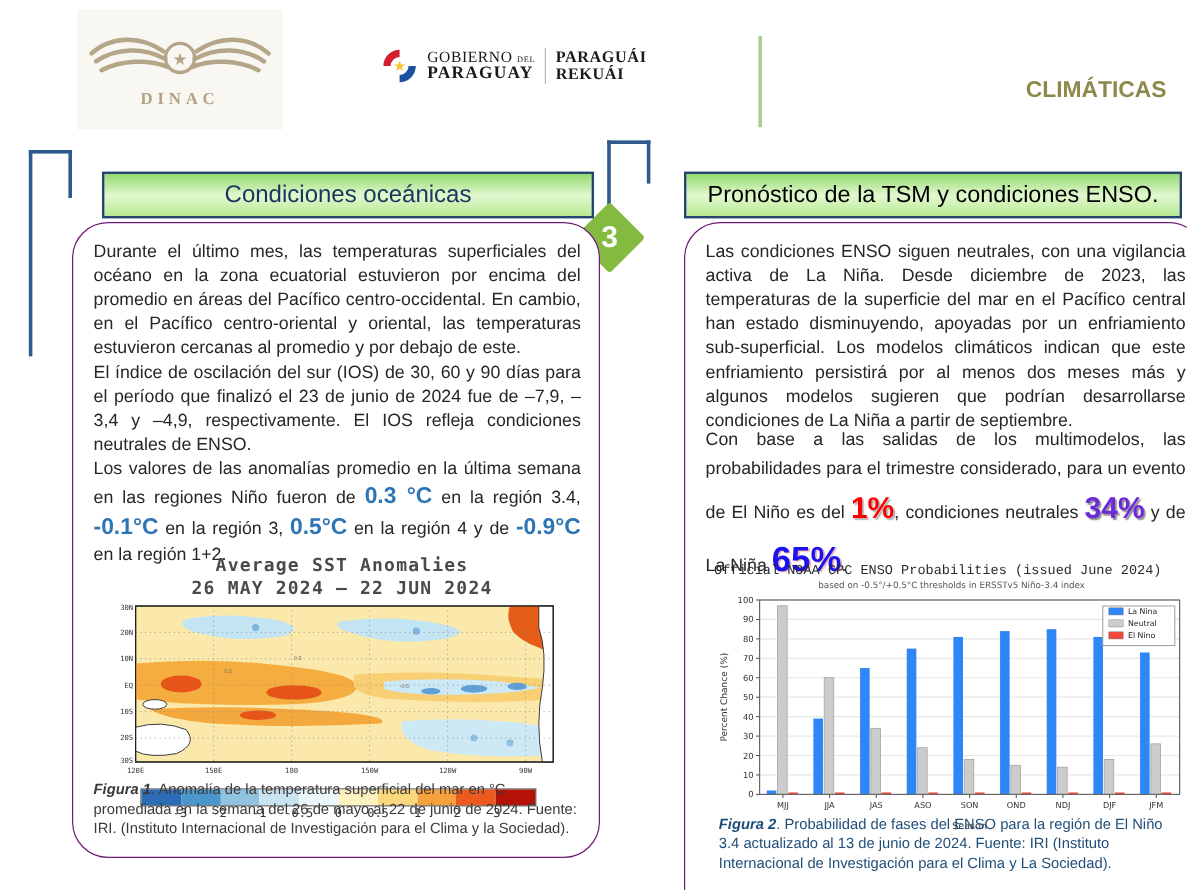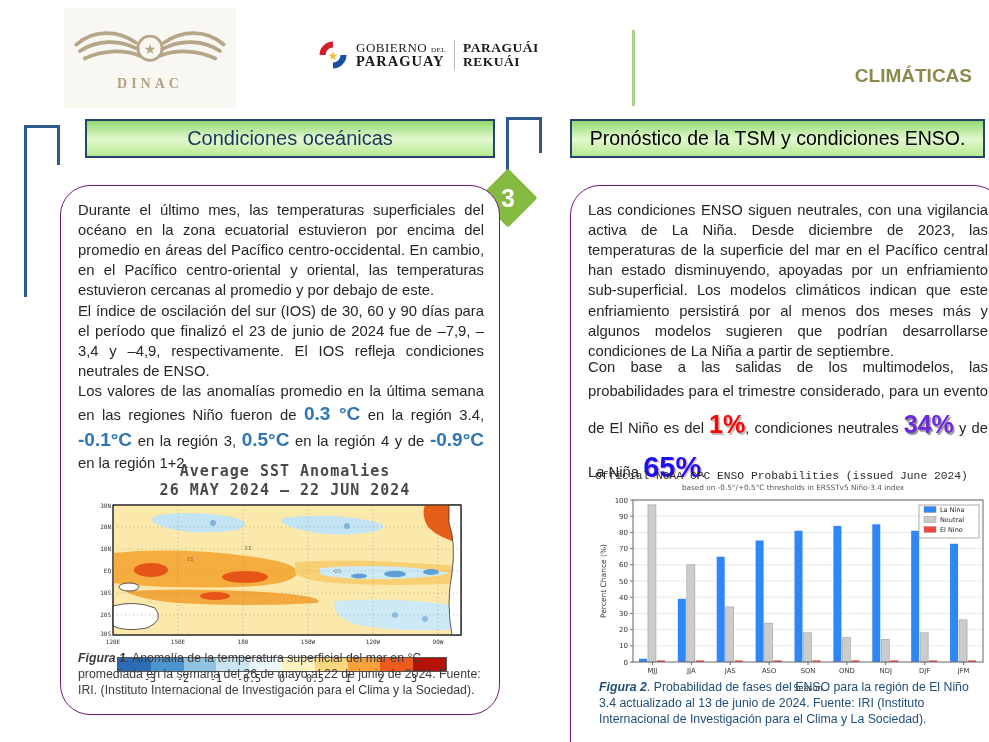--- a/index.html
+++ b/index.html
@@ -27,21 +27,21 @@
     color:#8d894b; font-weight:bold; font-size:19px; line-height:1.4; }
   
   .conn { position:absolute; background:#2e5a8c; }
   .diamond { position:absolute; left:487px; top:177px; width:42px; height:42px; background:#85ba41;
     transform:rotate(45deg); border-radius:3px; }
   .diamond span { position:absolute; inset:0; transform:rotate(-45deg); display:flex;
     align-items:center; justify-content:center; color:#ffffff; font-size:25px; font-weight:bold; }
   
   .sec-header { position:absolute; height:39px; border:2.5px solid #24456e;
     background:linear-gradient(180deg,#94da71 0%,#e2f8cf 52%,#b7ea92 100%);
-    display:flex; align-items:center; justify-content:center; }
+    display:flex; align-items:center; justify-content:center;margin-top:24px; }
   #sec-left  { left:85px;  top:119px; width:410px; color:#17365d; font-size:20px; }
   #sec-right { left:570px; top:119px; width:415px; color:#000000; font-size:19.5px; }
   
   .big-box { position:absolute; border:1px solid #701a75; border-radius:30px; background:#ffffff; }
   #box-left  { left:60px;  top:185px; width:440px; height:530px; }
   #box-right { left:570px; top:185px; width:434px; height:680px; }
   .body-text { position:absolute; text-align:justify; font-size:14.8px; line-height:1.36; color:#262626; }
   #left-text  { left:17px; top:14px; width:406px; }
   #right-text { left:17px; top:14px; width:400px; }
   .val-blue { color:#2e75b6; font-weight:bold; font-size:19px; }

